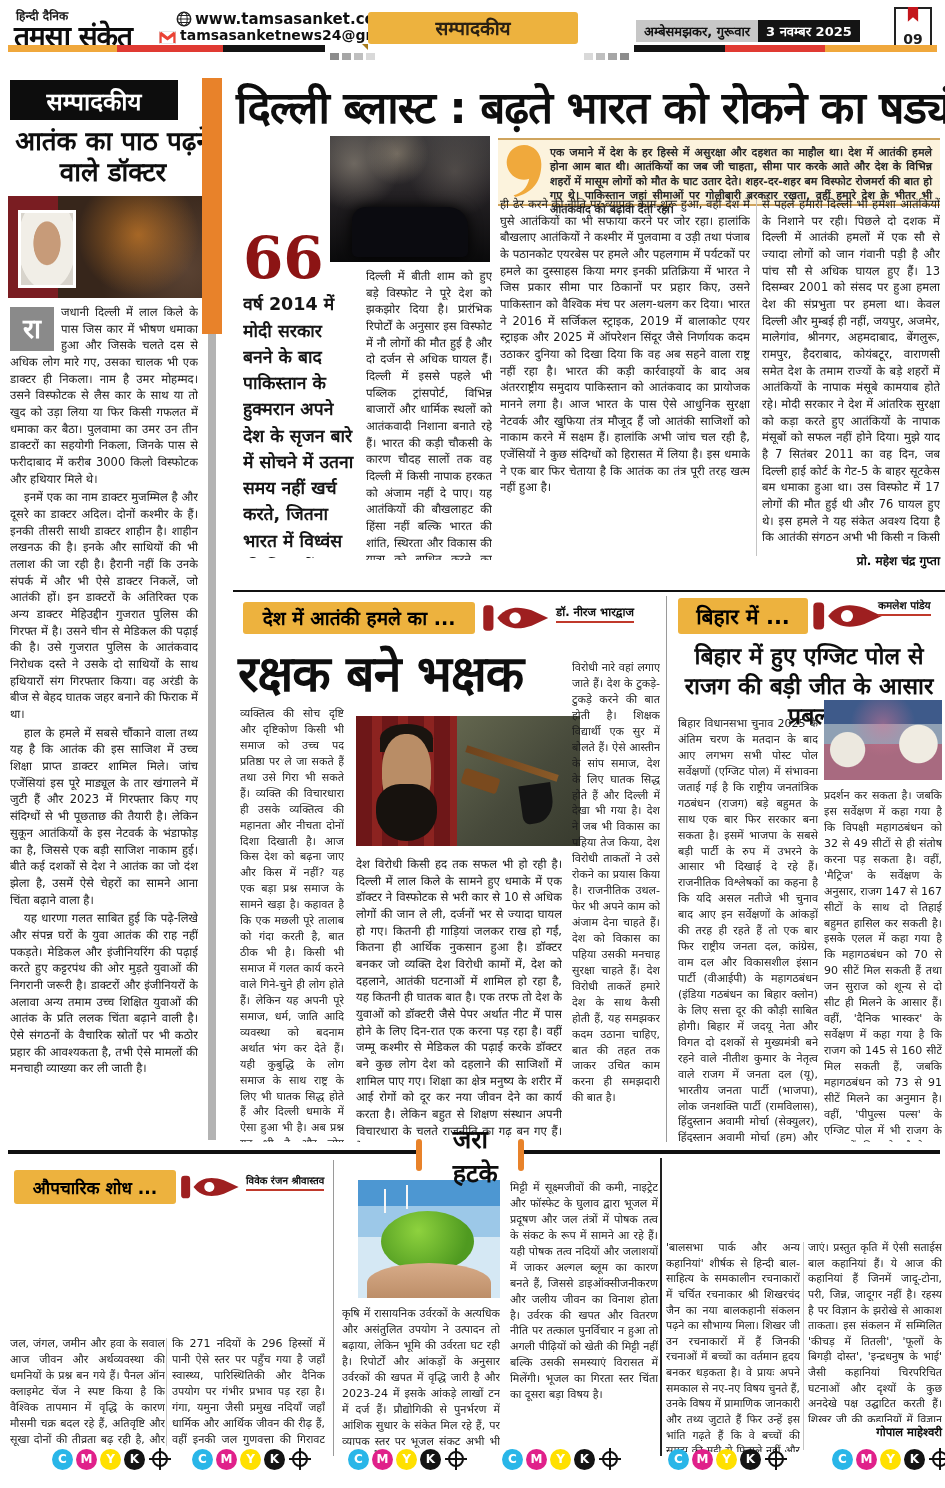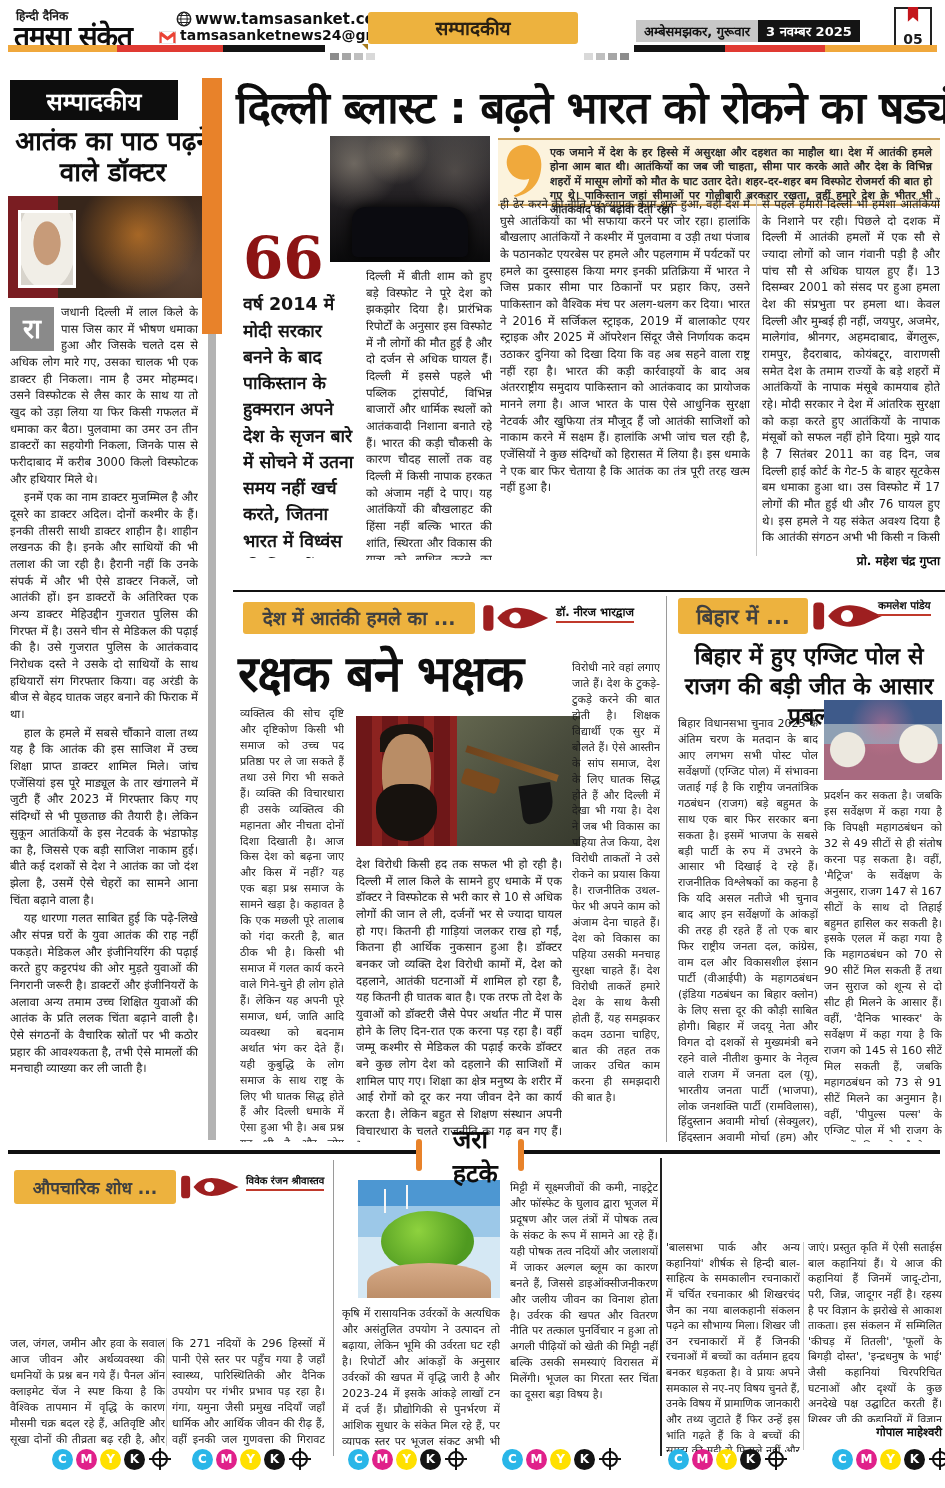--- a/index.html
+++ b/index.html
@@ -4,21 +4,21 @@
 <style>
   html,body{margin:0;padding:0;background:#f2f2f2;}
   .page{position:relative;width:945px;height:1488px;background:#ffffff;overflow:hidden;
         font-family:"DejaVu Sans","Liberation Sans",sans-serif;color:#1b1b1b;}
   .abs{position:absolute;}
   .bt{font-size:11.5px;line-height:1.45;text-align:justify;color:#1c1c1c;overflow:hidden;}
   .hl{font-weight:bold;color:#0e0e0e;}
   .center{text-align:center;}
   .nowrap{white-space:nowrap;}
   .ribbon{background:#edb23e;display:flex;align-items:center;justify-content:center;
-          font-weight:bold;color:#404040;border-radius:3px;}
+          font-weight:bold;color:#000000;border-radius:3px;}
   .ribbon .fold{position:absolute;left:-6px;bottom:-6px;width:0;height:0;
           border-top:6px solid #a97c1c;border-left:6px solid transparent;}
   .byline{font-weight:bold;color:#101010;border-bottom:2px solid #c0392b;
           padding-bottom:2px;font-size:11px;white-space:nowrap;}
   .vline{background:#9a9a9a;}
   .hline{background:#111;}
   .dropcap{float:left;width:44px;height:44px;background:#8a8a8a;color:#fff;
            font-size:27px;font-weight:bold;display:flex;align-items:center;
            justify-content:center;margin:3px 7px 2px 0;}
   .pq-num{font-family:"DejaVu Serif","Liberation Serif",serif;color:#8c1414;
@@ -119,21 +119,21 @@
     <span class="fold"></span>
     <span>सम्पादकीय</span>
   </div>
 
   <div class="abs" style="left:636px;top:20px;">
     <span class="gray-date">अम्बेसमझकर, गुरूवार</span><span class="blk-date">3 नवम्बर 2025</span>
   </div>
 
   <div class="abs page-icon" style="left:894px;top:7px;width:34px;height:38px;">
     <span class="bm"></span>
-    <span>05</span>
+    <span>09</span>
   </div>
 
   <div class="abs" style="left:8px;top:45px;width:109px;height:7px;background:#f0a83c;"></div>
   <div class="abs" style="left:117px;top:45px;width:106px;height:7px;background:#e03a32;"></div>
   <div class="abs" style="left:223px;top:45px;width:102px;height:7px;background:#141414;"></div>
   <div class="abs" style="left:330px;top:45px;">
     <span class="sq" style="background:#8c8c8c;"></span><span class="sq" style="background:#a6a6a6;"></span><span class="sq" style="background:#bfbfbf;"></span><span class="sq" style="background:#d9d9d9;"></span>
   </div>
   <div class="abs" style="left:584px;top:45px;">
     <span class="sq" style="background:#d9d9d9;"></span><span class="sq" style="background:#bfbfbf;"></span><span class="sq" style="background:#a6a6a6;"></span><span class="sq" style="background:#8c8c8c;"></span>

